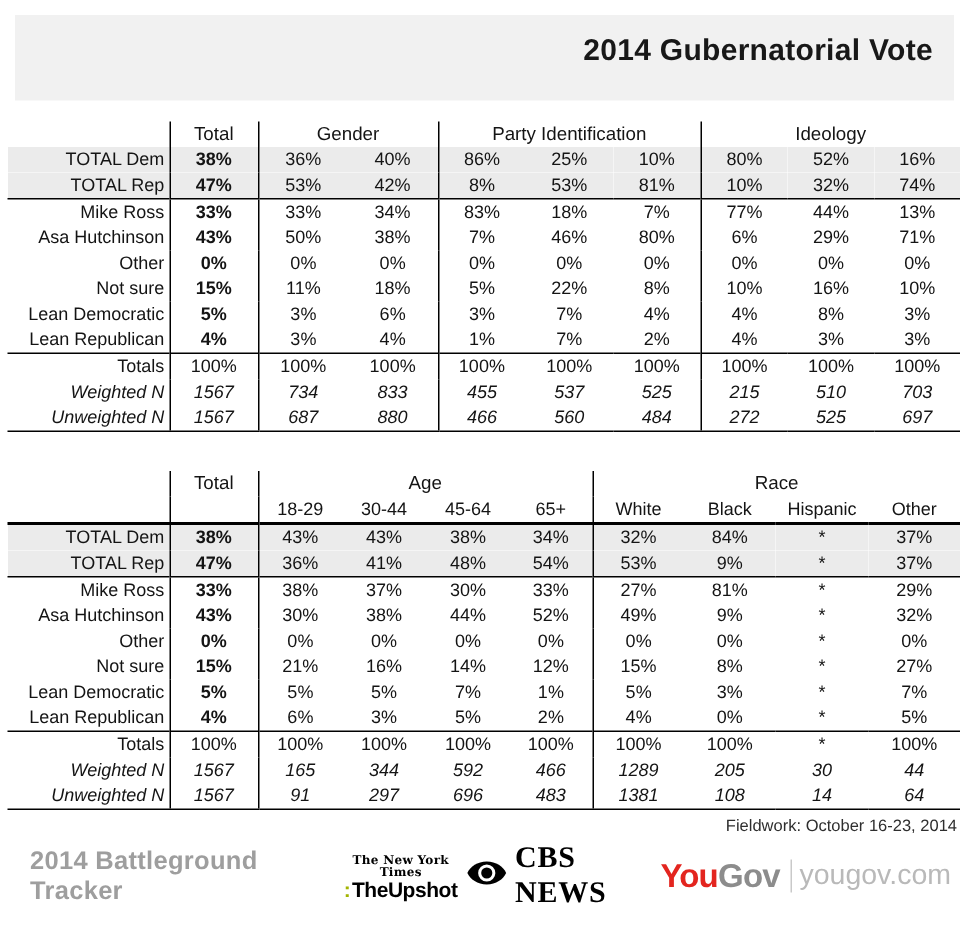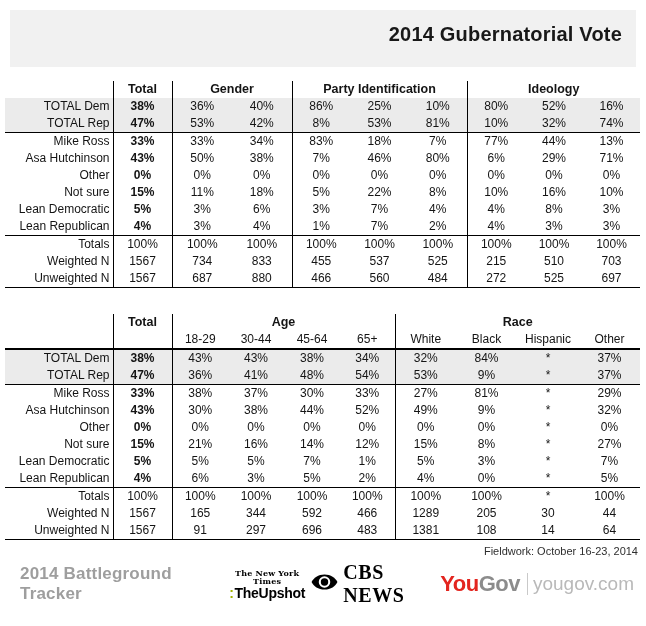--- a/index.html
+++ b/index.html
@@ -9,27 +9,27 @@
   }
   
   .band{margin:10px 10px 0 10px;background:#f1f1f1;padding:13px 14px 13px 14px;}
   .title{font-size:20px;font-weight:bold;color:#181818;margin:0 0 8px 0;letter-spacing:0.2px;text-align:right;}
   .subtitle{font-size:12px;font-style:italic;color:#4f4f4f;}
 
   
   table{border-collapse:collapse;table-layout:fixed;width:635px;margin:14px 0 0 5px;font-size:12px;color:#141414;}
   table.t2{margin-top:26px;}
   th,td{height:17px;line-height:17px;padding:0 3px;box-sizing:border-box;font-weight:normal;overflow:hidden;white-space:nowrap;}
-  tr.groups th{font-weight:bold;font-size:12.5px;text-align:center;}
+  tr.groups th{font-weight:normal;font-size:12.5px;text-align:center;}
   tr.subh th{text-align:center;font-size:12px;border-bottom:2px solid #000;}
   td{text-align:center;}
   td.lbl{text-align:right;padding-left:2px;}
   tr.shaded{background:#ebebeb;}
   tr.shaded td.v1,tr.plain td.v1{font-weight:bold;}
-  tr.n td{}
+  tr.n td{font-style:italic;}
   tr.rule td{border-top:1px solid #000;}
   tbody tr:last-child td{border-bottom:1px solid #000;}
   .bl{border-left:1px solid #000;}
 
   
   .fieldwork{text-align:right;font-size:11px;color:#2e2e2e;margin:5px 8px 0 0;padding-left:48px;}
 
   
   .footer{display:flex;align-items:center;justify-content:space-between;margin:10px 12px 0 20px;height:34px;}
   .tracker{font-size:17px;font-weight:bold;color:#9e9e9e;letter-spacing:0.2px;}

